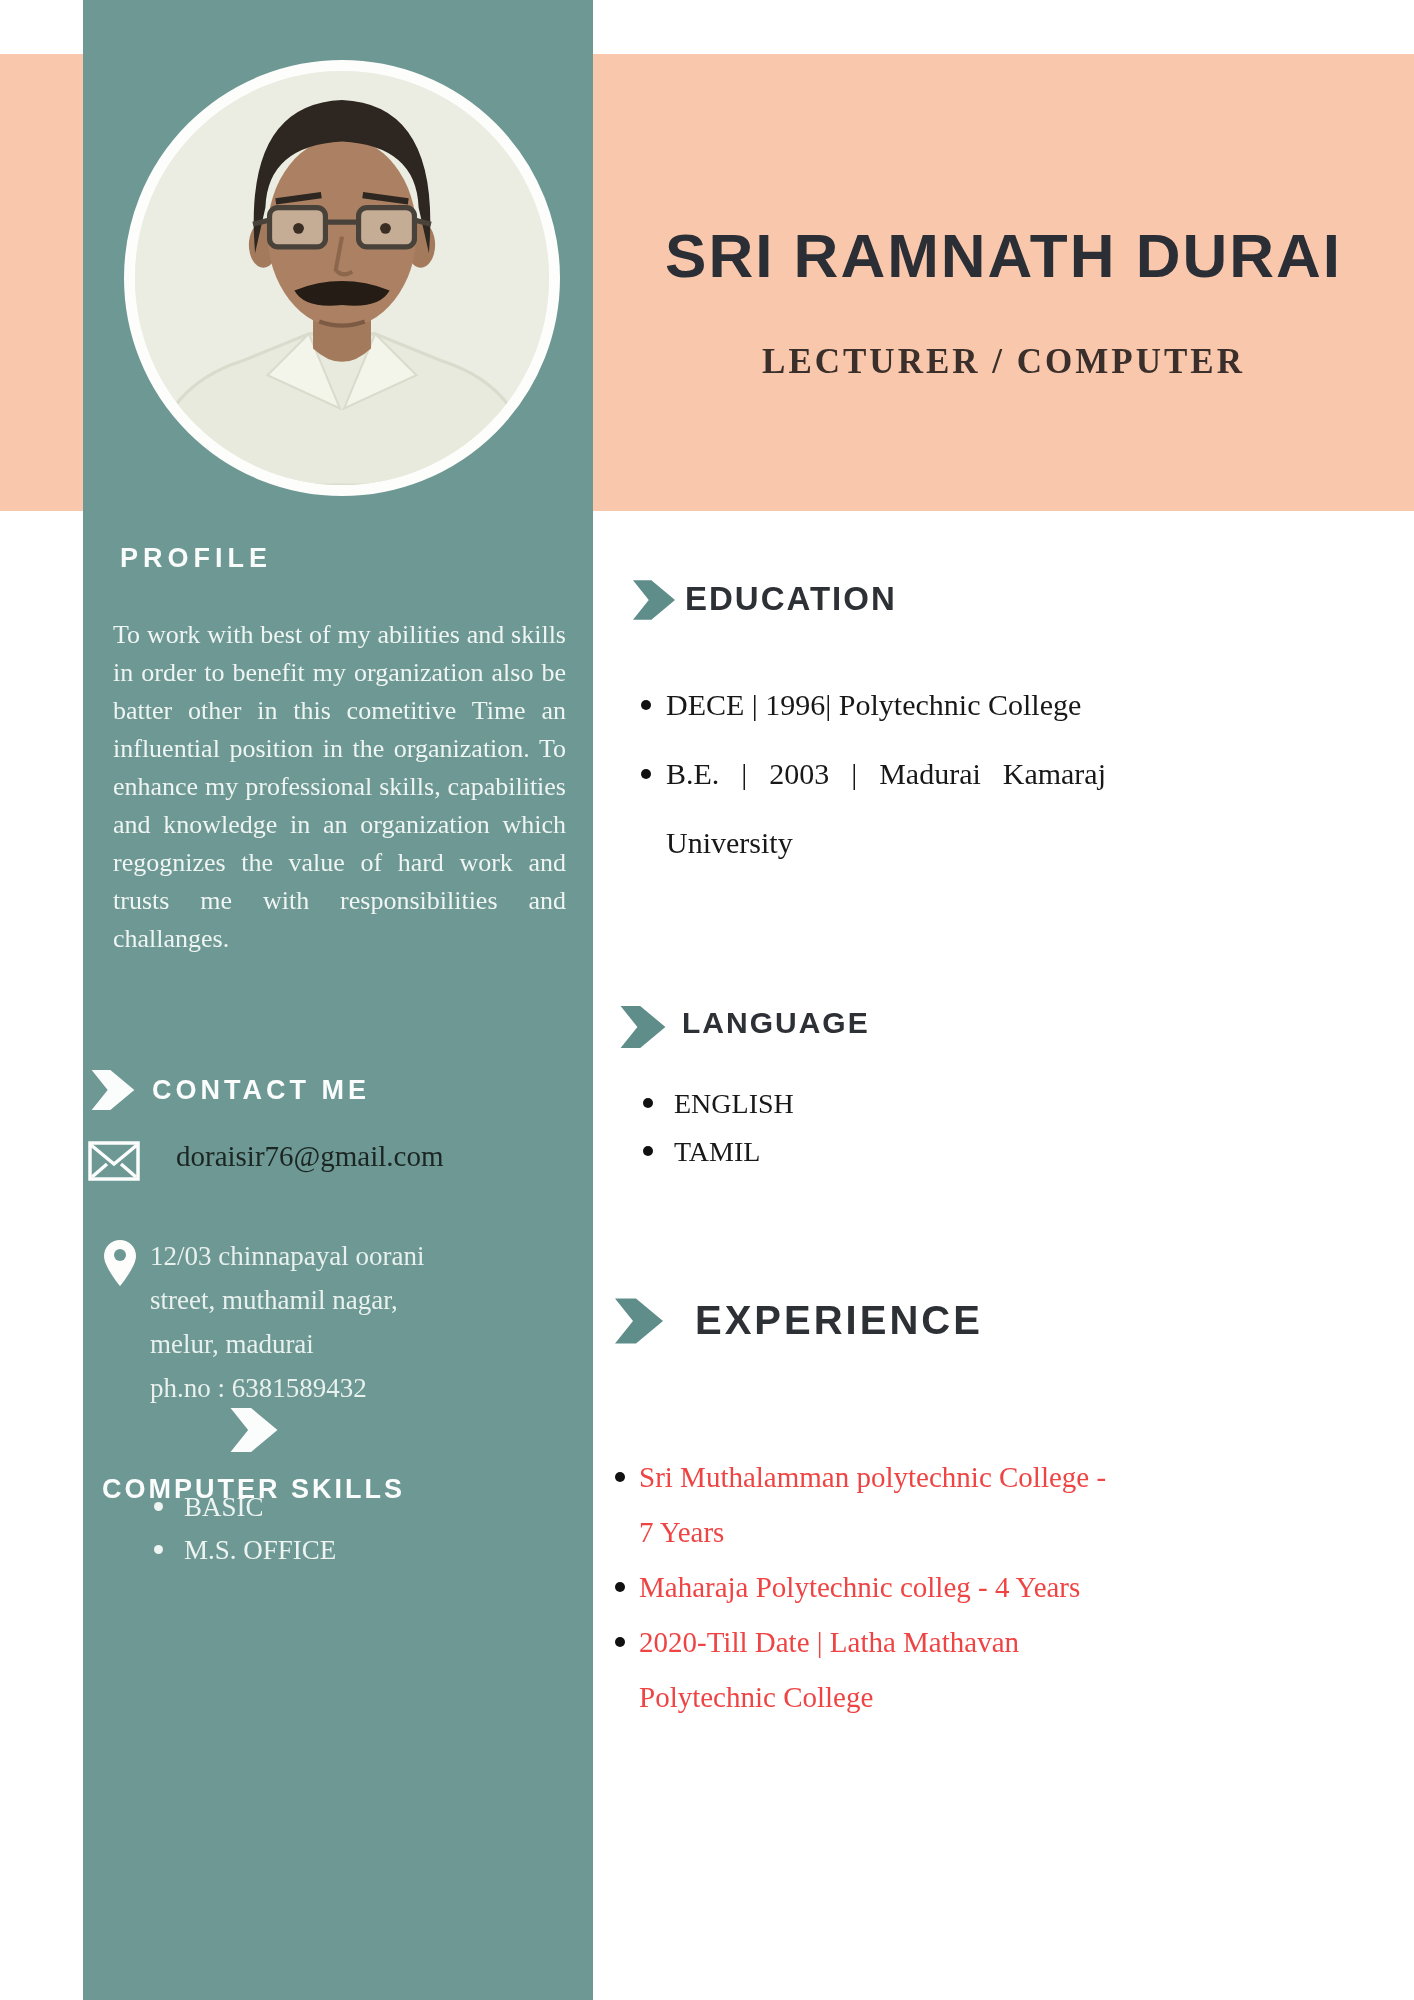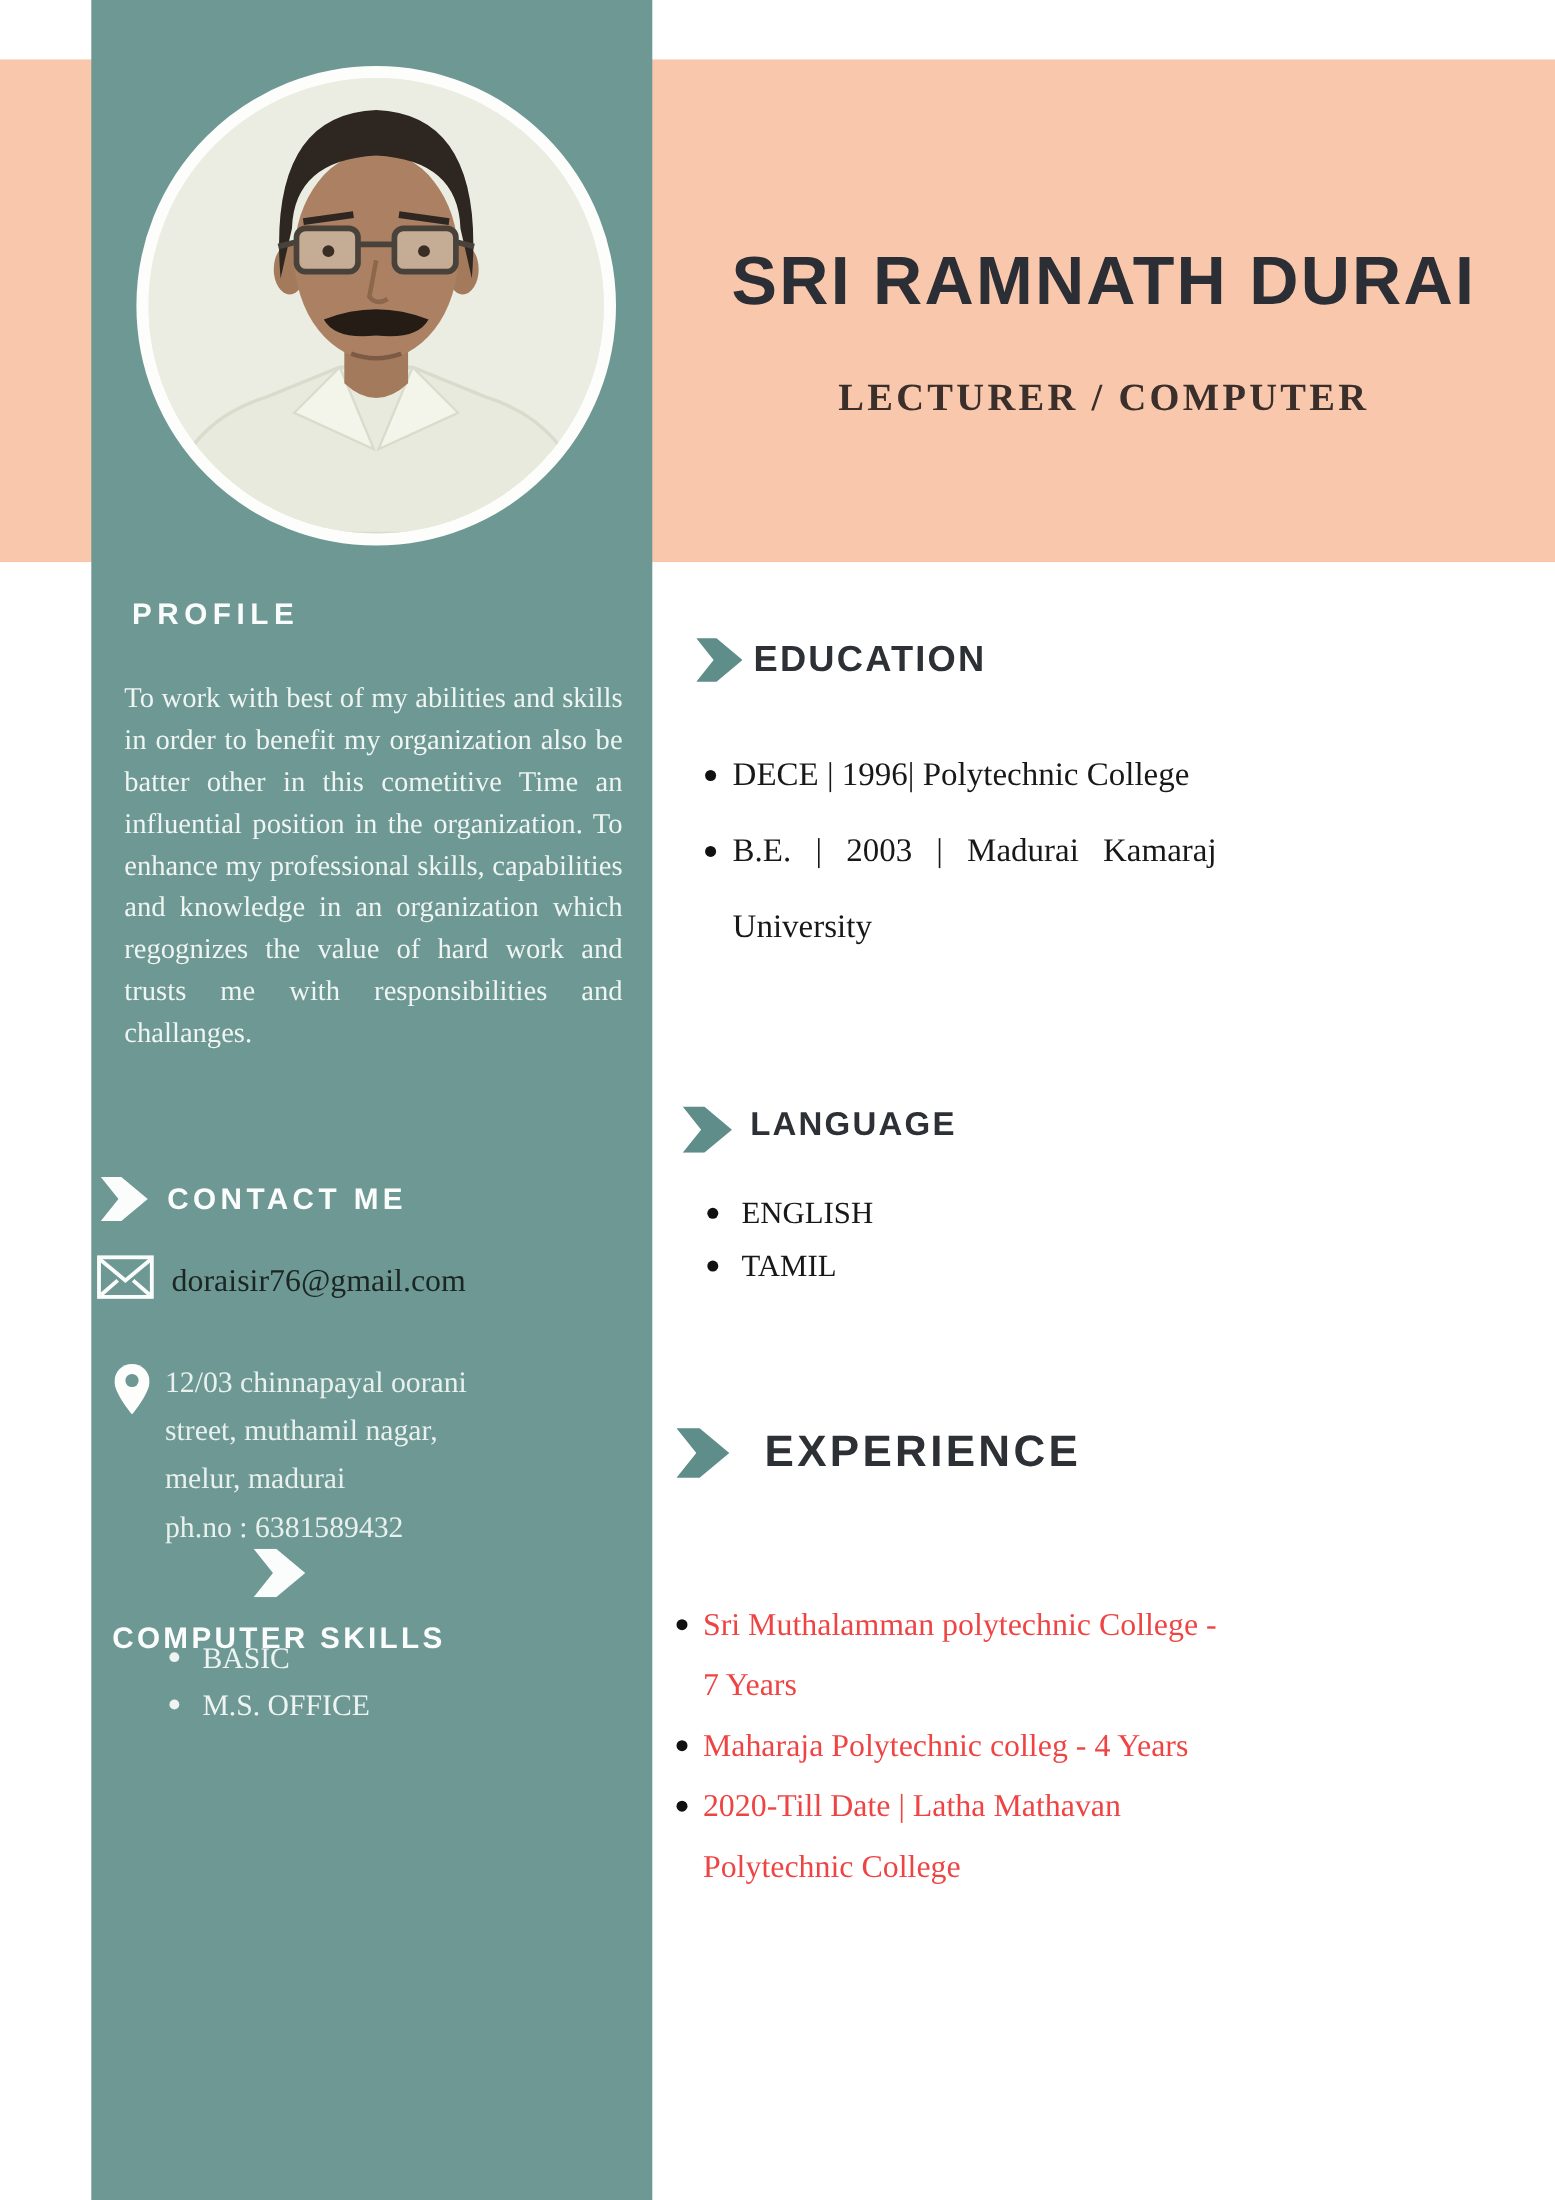--- a/index.html
+++ b/index.html
@@ -23,21 +23,21 @@
     font-family:"Liberation Serif", serif; font-size:26px; line-height:38px;
     color:#EFF5F2; text-align:justify; }
 
   .side-header { position:absolute; display:flex; align-items:center; }
   .side-header .label { color:#FBFDFC; font-weight:bold; font-size:27px; }
   .contact-header { left:90px; top:1070px; gap:16px; }
   .contact-header .label { letter-spacing:4px; }
   .skills-header { left:102px; top:1408px; gap:22px;flex-direction:column; }
   .skills-header .label { letter-spacing:3px; }
 
-  .email-row { position:absolute; left:88px; top:1140px; display:flex; align-items:flex-end; gap:16px; }
+  .email-row { position:absolute; left:88px; top:1140px; display:flex; align-items:flex-start; gap:36px; }
   .email-text { font-family:"Liberation Serif", serif; font-size:29px; color:#1B2522; }
 
   .address-row { position:absolute; left:104px; top:1240px; display:flex; gap:14px; }
   .address-lines { font-family:"Liberation Serif", serif; font-size:27px; line-height:44px;
     color:#E9F1EE; margin-top:-6px; }
 
   .skills-list { position:absolute; left:148px; top:1492px; list-style:none; }
   .skills-list li { position:relative; padding-left:36px; margin-bottom:13px;
     font-family:"Liberation Serif", serif; font-size:27px; line-height:30px; color:#EDF4F1; }
   .skills-list li::before { content:""; position:absolute; left:6px; top:10px; width:9px; height:9px;

